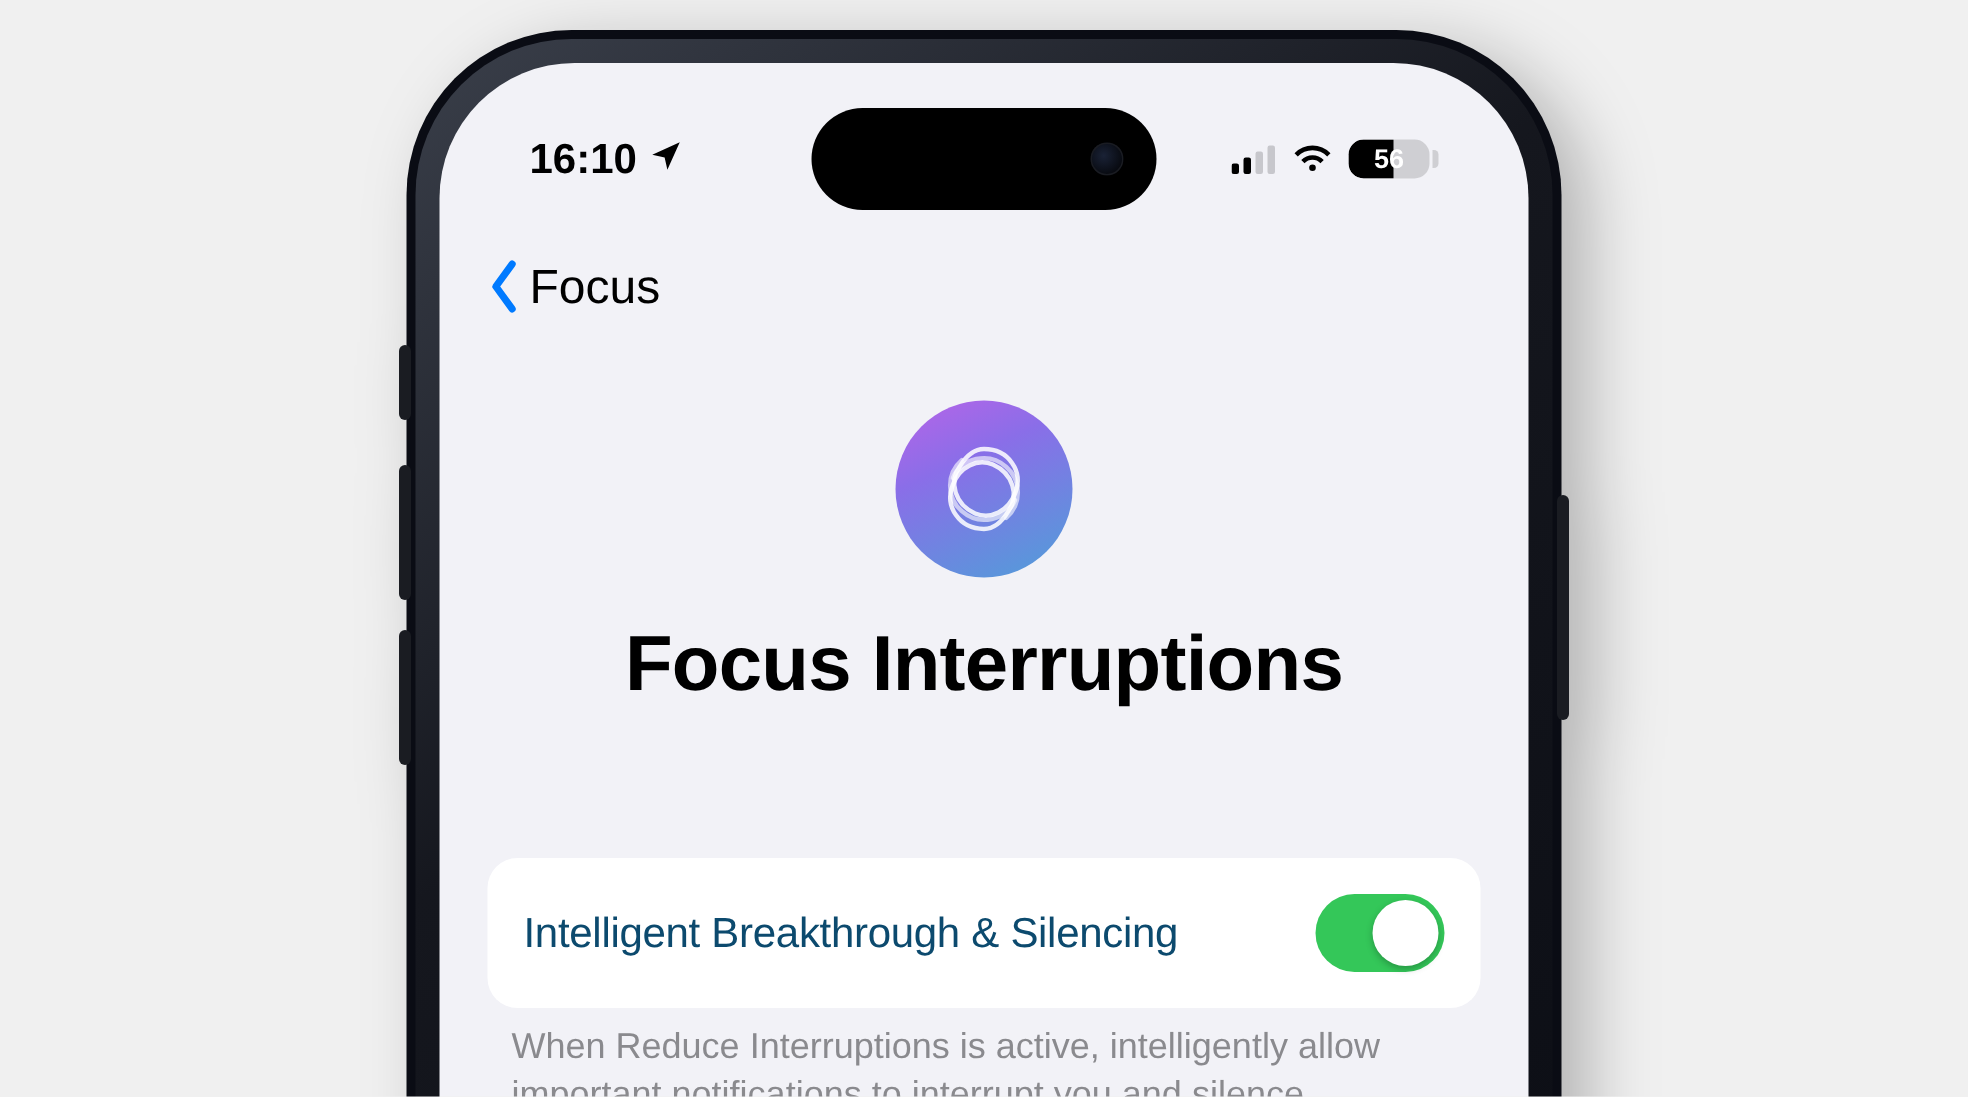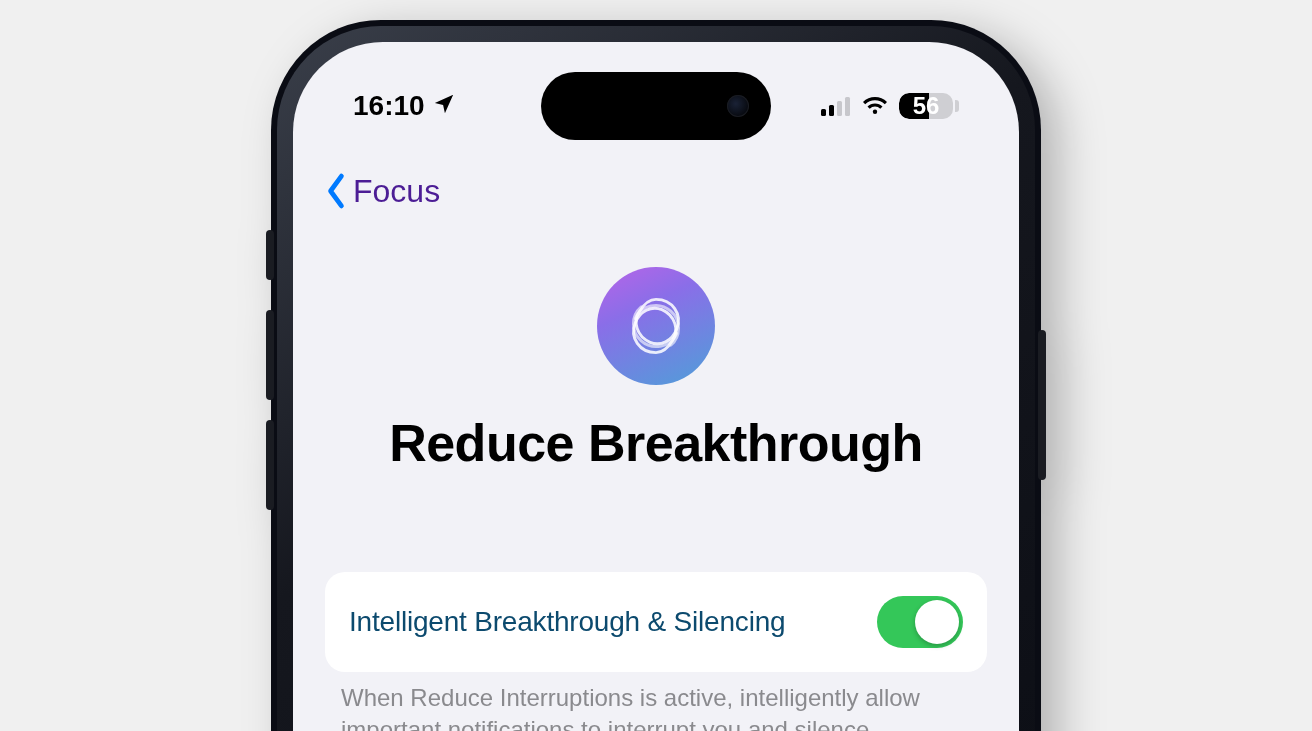--- a/index.html
+++ b/index.html
@@ -88,28 +88,28 @@
   .status-right { display:flex; align-items:center; gap:10px; }
   .loc-icon svg { width:22px; height:22px; }
   .sig-icon, .wifi-icon, .batt { display:inline-flex; align-items:center;}
   .batt-box {
     display:inline-flex; align-items:center;
     background:#cfcfd3; color:#000;
     border-radius:10px; height:26px; width:54px; position:relative;
     overflow:hidden;
   }
   .batt-fill { position:absolute; left:0; top:0; bottom:0; width:56%; background:#000; border-radius:10px 0 0 10px;}
-  .batt-num { position:relative; z-index:1; width:100%; text-align:center; font-size:24px; font-weight:700; color:#fff; mix-blend-mode:normal;}
+  .batt-num { position:relative; z-index:1; width:100%; text-align:center; font-size:18px; font-weight:700; color:#fff; mix-blend-mode:normal;}
   .batt-tip { width:4px; height:12px; background:#cfcfd3; border-radius:0 3px 3px 0; margin-left:2px;}
   
   .navback {
     position:absolute;
     top:130px; left:30px;
     display:flex; align-items:center; gap:4px;
-    color:#4c1d95;
+    color:#000000;
     font-size:32px;
     font-weight:400;
     z-index:3;
   }
   .navback svg { width:26px; height:38px; stroke:#007aff; }
   
   .hero {
     position:absolute; left:0; right:0; top:225px;
     display:flex; flex-direction:column; align-items:center;
   }
@@ -209,21 +209,21 @@
 
       <div class="hero">
         <div class="hero-icon">
           <svg viewBox="0 0 100 100" fill="none" stroke="#fff" stroke-width="4" stroke-linecap="round">
             <path d="M50 14 C72 14 86 34 78 54 C72 70 56 78 42 72 C24 64 18 44 28 30 C34 20 42 14 50 14 Z" opacity=".85"></path>
             <path d="M50 86 C28 86 14 66 22 46 C28 30 44 22 58 28 C76 36 82 56 72 70 C66 80 58 86 50 86 Z" opacity=".85"></path>
             <path d="M22 40 C30 22 54 16 70 30 C84 42 84 64 70 76" opacity=".6"></path>
             <path d="M78 60 C70 78 46 84 30 70 C16 58 16 36 30 24" opacity=".6"></path>
           </svg>
         </div>
-        <div class="hero-title">Reduce Breakthrough</div>
+        <div class="hero-title">Focus Interruptions</div>
       </div>
 
       <div class="setting-card">
         <span class="setting-label">Intelligent Breakthrough &amp; Silencing</span>
         <div class="toggle">
           <div class="knob"></div>
         </div>
       </div>
 
       <div class="footer-text">When Reduce Interruptions is active, intelligently allow important notifications to interrupt you and silence notifications determined not to be important.</div>

